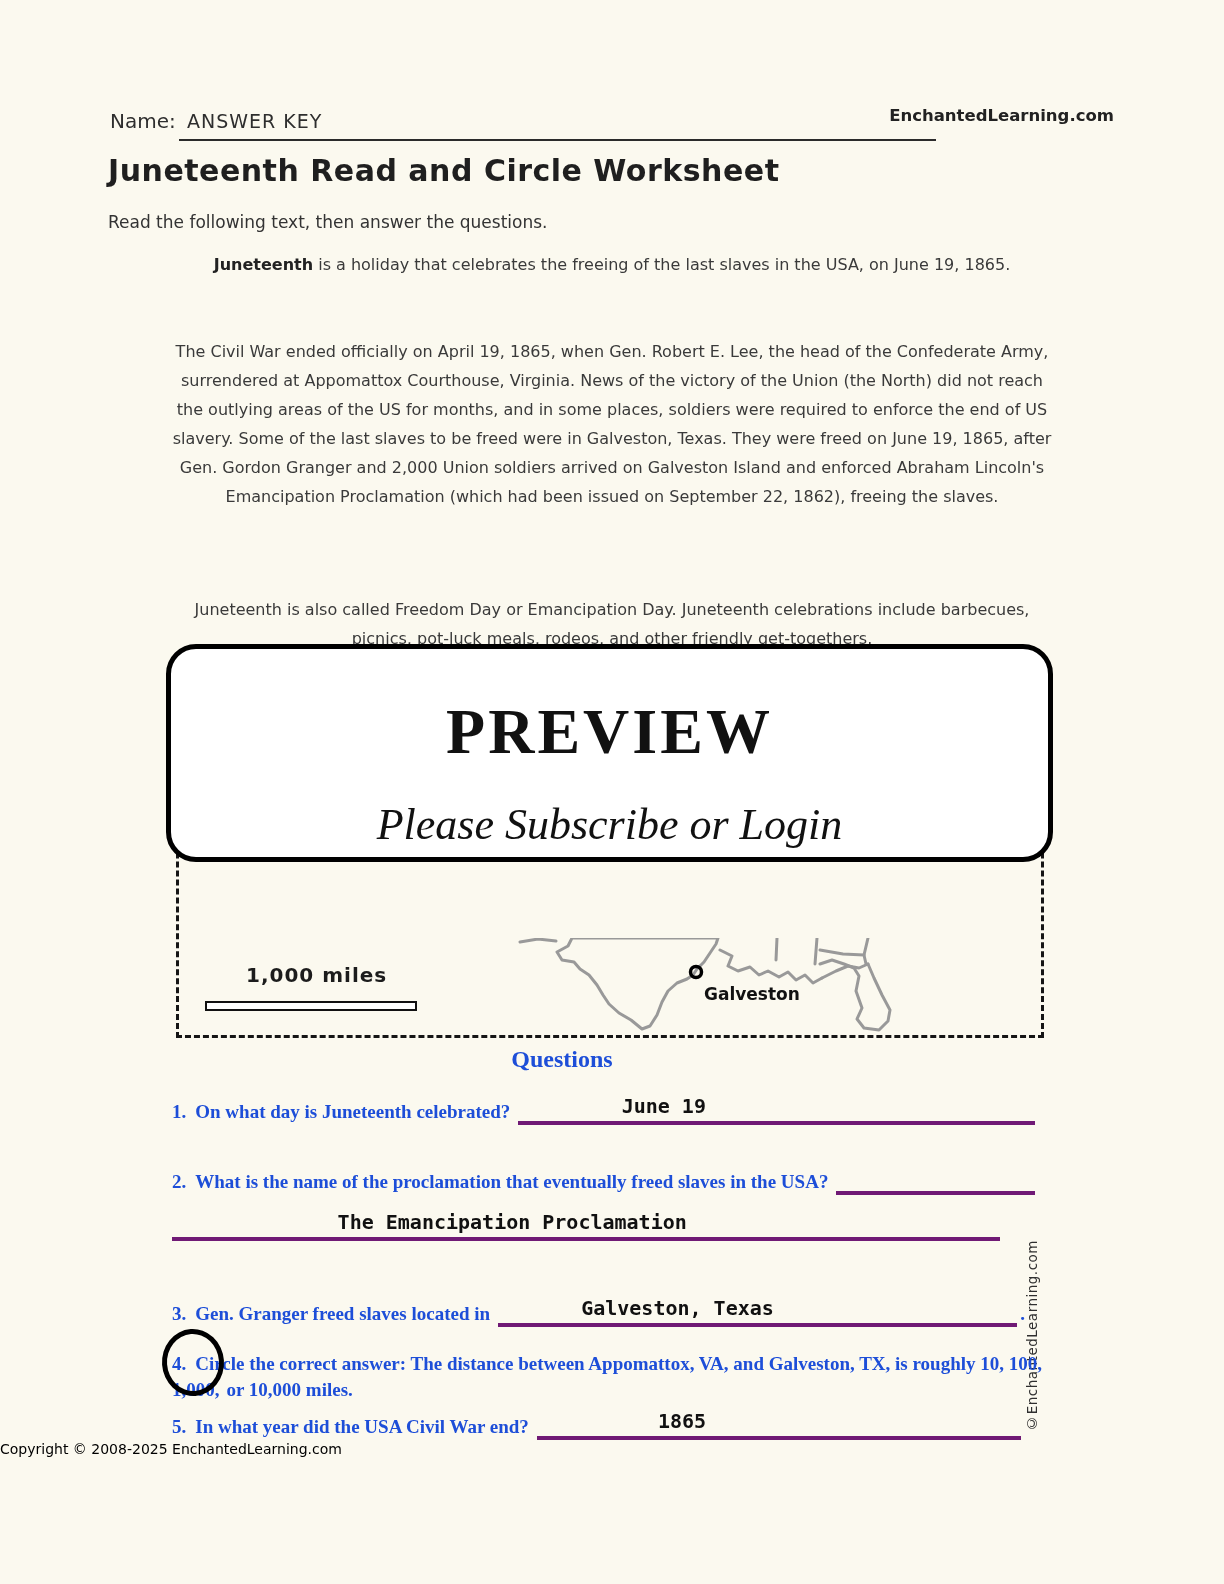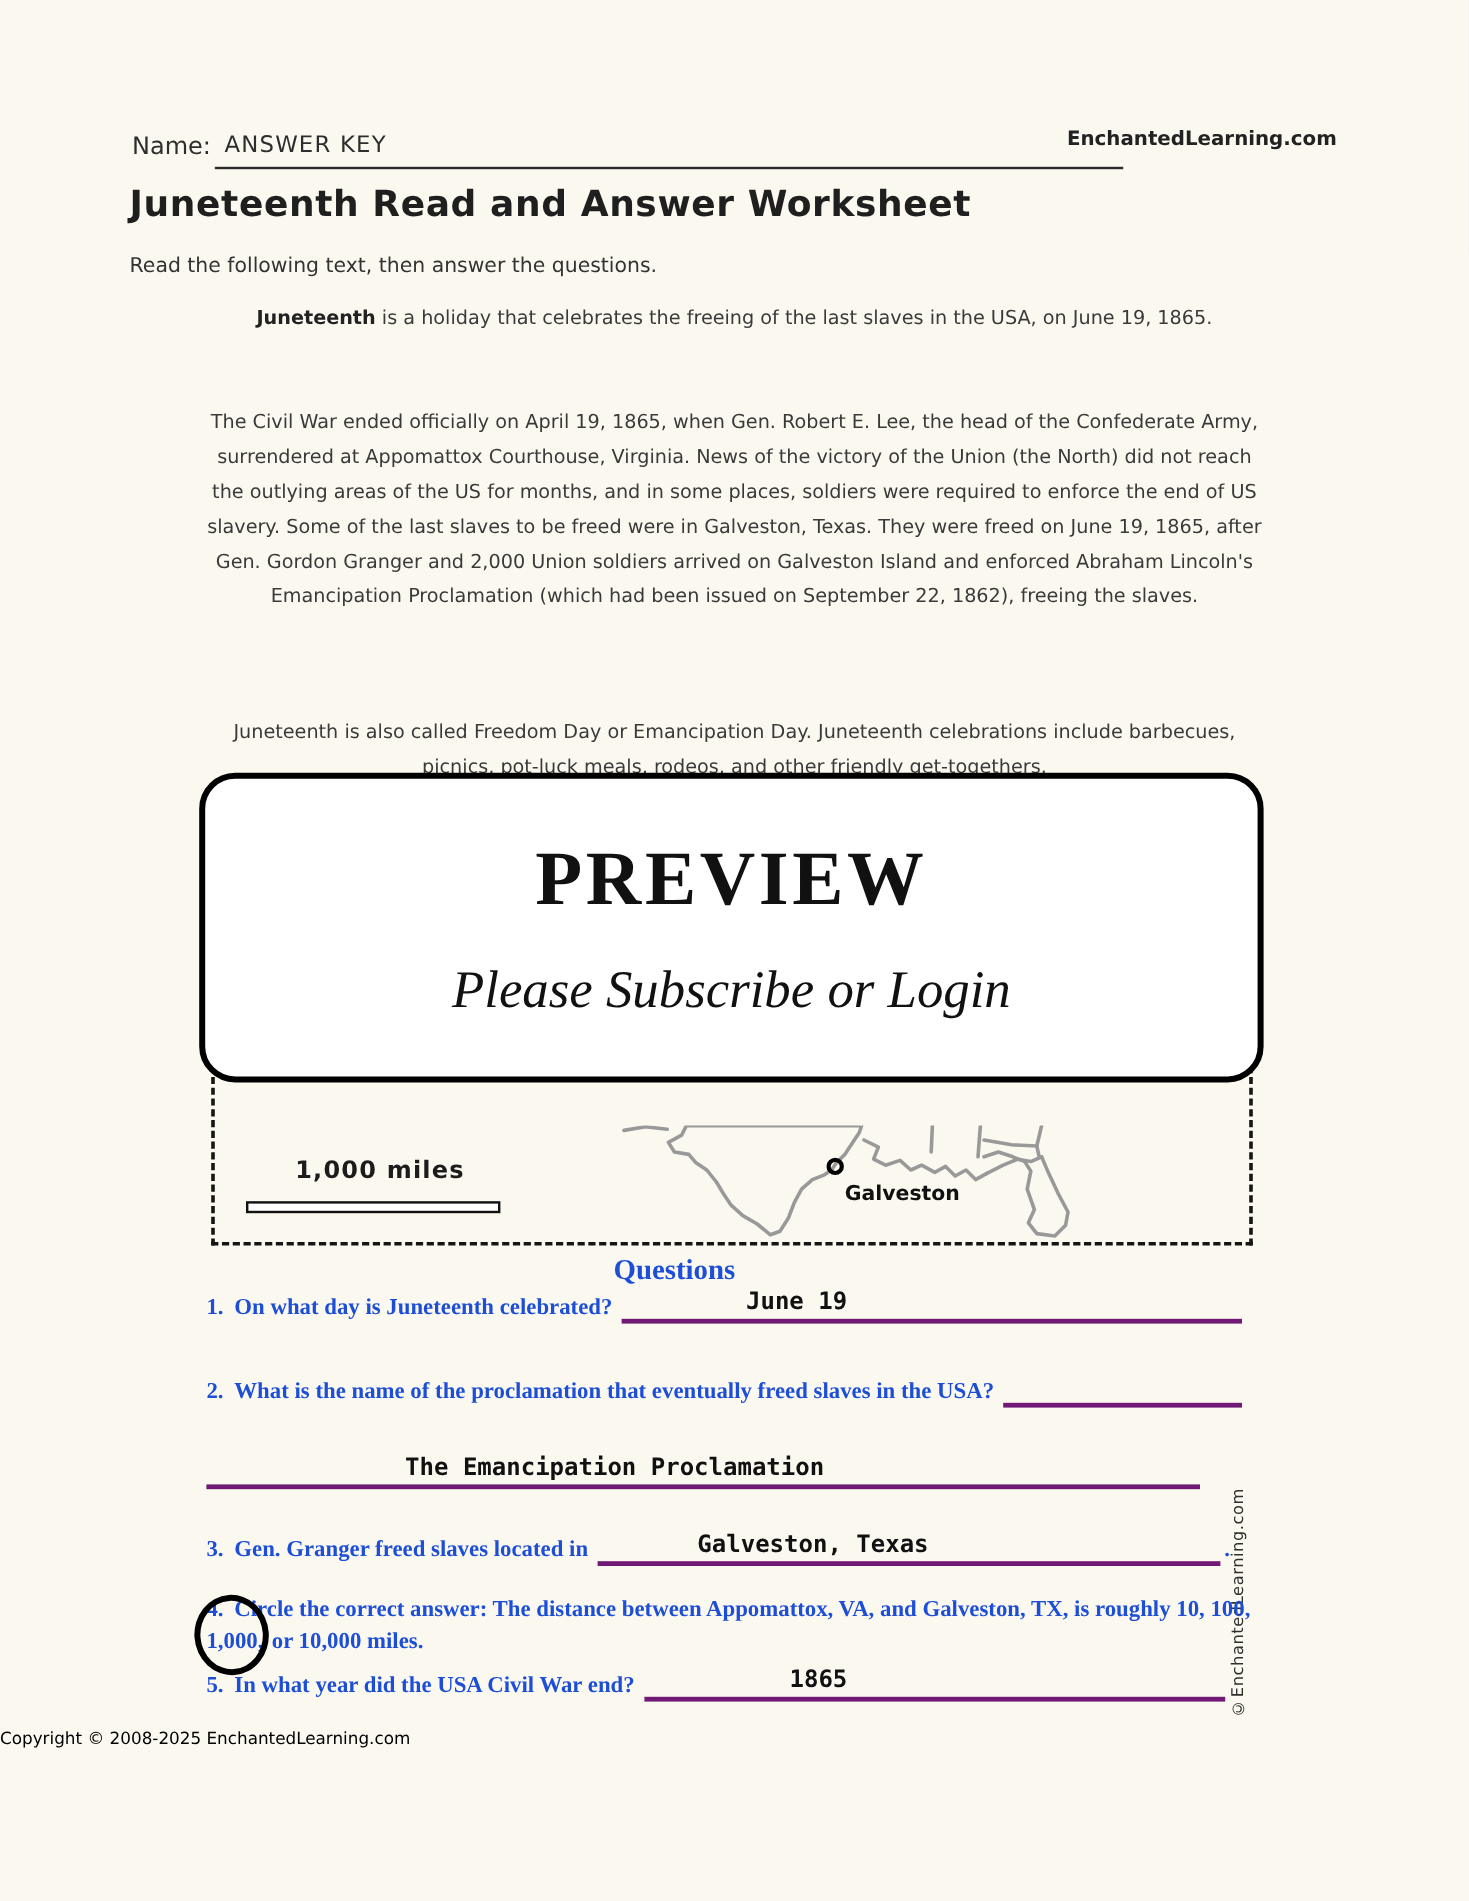--- a/index.html
+++ b/index.html
@@ -29,32 +29,32 @@
 
   
   .map-frame { left:176px; top:700px; width:868px; height:338px; border:3px dashed #151515; z-index:1; }
   .map-svg { left:176px; top:938px; z-index:2; }
   .scale-label { left:246px; top:963px; font-size:20px; font-weight:bold; color:#1c1c1c; z-index:2; letter-spacing:1px;text-align:center; }
   .city-label { font:bold 17px "DejaVu Sans", sans-serif; fill:#111; }
   .state { fill:none; stroke:#999; stroke-width:3; stroke-linejoin:round; stroke-linecap:round; }
 
   
   .preview-box {
-    left:166px; top:644px; width:887px; height:258px; background:#fff;
+    left:166px; top:644px; width:887px; height:218px; background:#fff;
     border:5px solid #000; border-radius:30px; z-index:5; text-align:center;
   }
   .preview-title { margin-top:46px; font-family:"Liberation Serif", serif; font-weight:bold;
     font-size:64px; letter-spacing:3px; color:#111; }
   .preview-sub { margin-top:30px; font-family:"Liberation Serif", serif; font-style:italic;
     font-size:44px; color:#111; }
 
   
   .q-header { left:176px; top:1046px; width:772px; text-align:center; font-size:24px; }
   .qrow { position:absolute; display:flex; align-items:flex-end; z-index:2; }
-  .qtext { font-size:19px; line-height:26px; white-space:nowrap; }
+  .qtext { font-size:19px; line-height:26px; white-space:nowrap;margin-top:22px; }
   .qnum { font-size:19px; line-height:26px; margin-right:9px; }
   .ansline { flex:1; height:26px; border-bottom:4px solid #701a75; position:relative; margin-left:8px; }
   .ans { position:absolute; bottom:3px; font-size:20px; white-space:nowrap; }
   .q1row { left:172px; top:1077px; width:863px; }
   .q2row { left:172px; top:1147px; width:863px; }
   .a2row { left:172px; top:1211px; width:828px; }
   .a2row .ansline { margin-left:0; height:30px; }
   .q3row { left:172px; top:1279px; width:853px; }
   .q4l1  { left:172px; top:1329px; }
   .q4l2  { left:172px; top:1355px; }
@@ -71,21 +71,21 @@
 </style>
 </head>
 <body>
 
 <div class="page">
 
   <div class="abs comic name-label">Name:</div>
   <div class="abs comic name-value">ANSWER KEY</div>
   <div class="abs name-line"></div>
   <div class="abs comic site-top">EnchantedLearning.com</div>
-  <div class="abs comic page-title">Juneteenth Read and Answer Worksheet</div>
+  <div class="abs comic page-title">Juneteenth Read and Circle Worksheet</div>
   <div class="abs comic instructions">Read the following text, then answer the questions.</div>
 
   <div class="abs para p1"><span class="bold-start">Juneteenth</span><span> is a holiday that celebrates the freeing of the last slaves in the USA, on June 19, 1865.</span></div>
   <div class="abs para p2">The Civil War ended officially on April 19, 1865, when Gen. Robert E. Lee, the head of the Confederate Army,  surrendered at Appomattox Courthouse, Virginia.  News of the victory of the Union (the North) did not reach the outlying areas of the US for months, and in some places, soldiers were required to enforce the end of US slavery.  Some of the last slaves to be freed were in Galveston, Texas.  They were freed on June 19, 1865, after Gen. Gordon Granger and 2,000 Union soldiers arrived on Galveston Island and enforced Abraham Lincoln's Emancipation Proclamation (which had been issued on September 22, 1862), freeing the slaves.</div>
   <div class="abs para p3">Juneteenth is also called Freedom Day or Emancipation Day.  Juneteenth celebrations include barbecues, picnics, pot-luck meals, rodeos,  and other friendly get-togethers.</div>
 
   <div class="abs map-frame"></div>
 
   <svg class="abs map-svg" width="868" height="100" viewBox="0 0 868 100">
 

